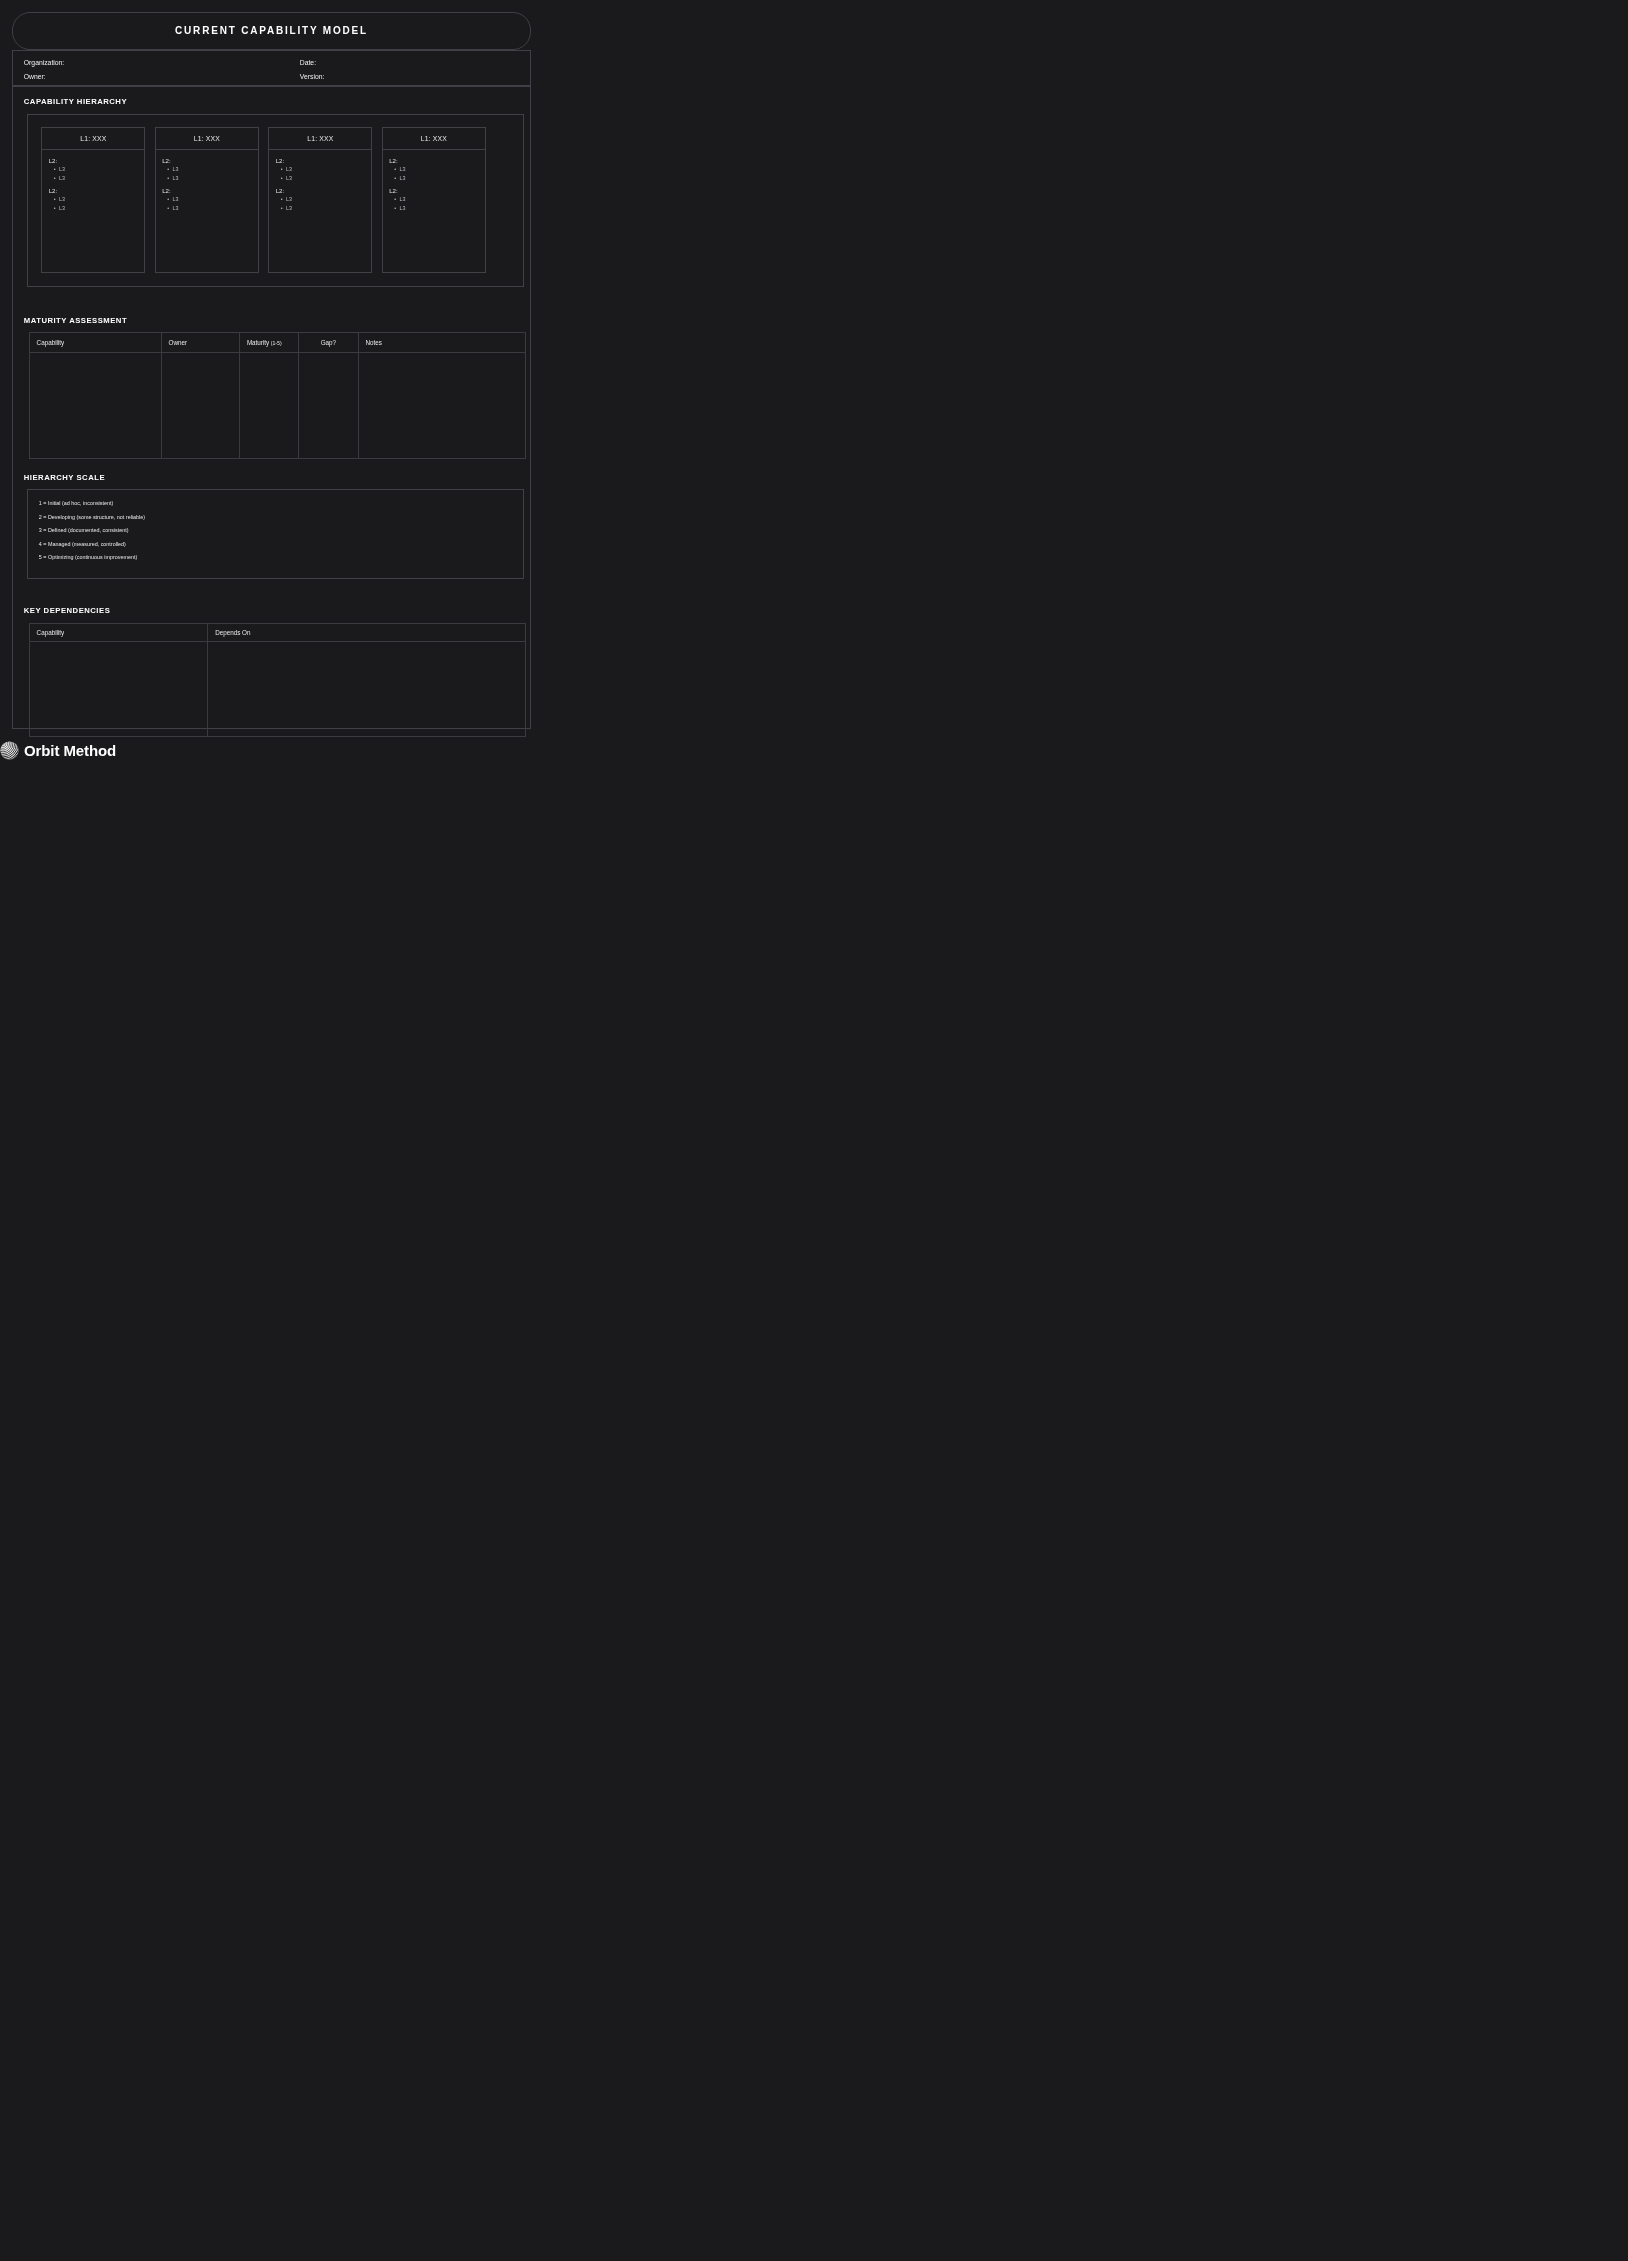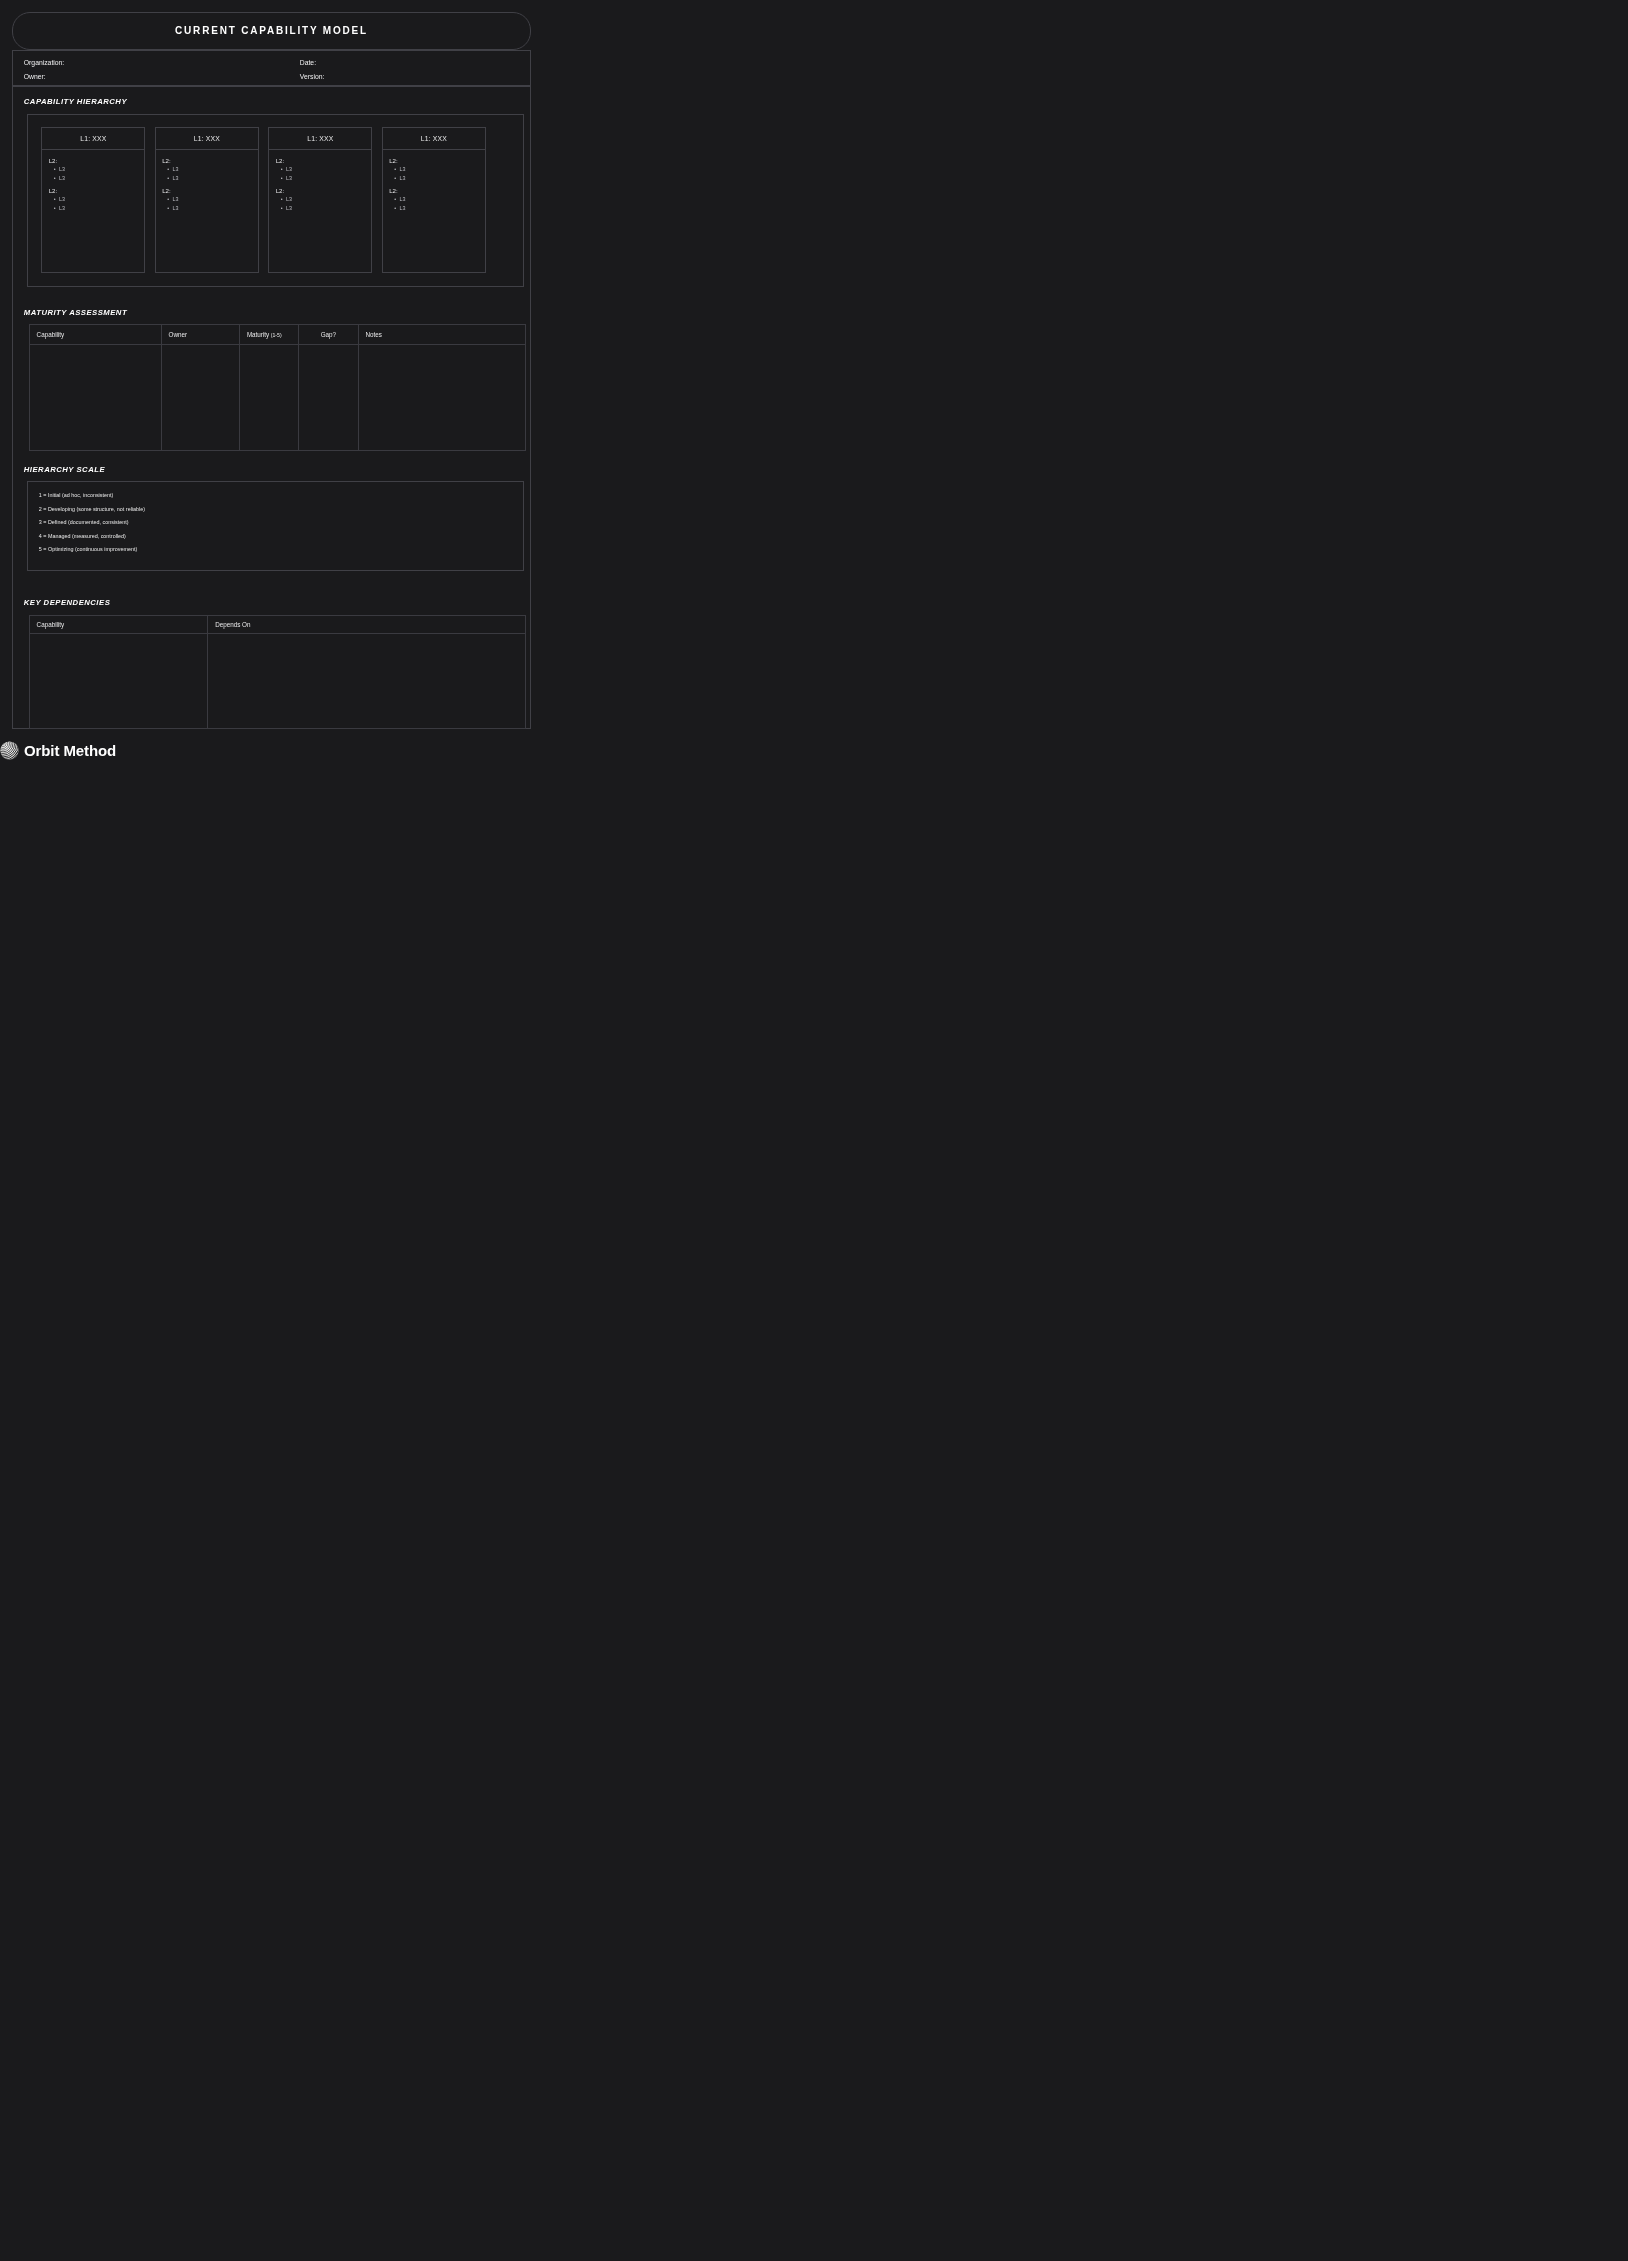--- a/index.html
+++ b/index.html
@@ -23,22 +23,22 @@
 
   
   .info-box{height:36px;padding:5.4px 0 0 11px;}
   .info-grid{display:grid;grid-template-columns:276px 1fr;row-gap:2.7px;}
   .info-cell{height:11.8px;display:flex;align-items:center;}
   .ilabel{font-size:6.8px;color:#f0f0f1;}
   .ival{flex:1;height:9px;margin-left:3.6px;}
 
   
   .main-box{height:643px;padding-top:9px;}
-  .heading{font-size:7.7px;font-weight:700;letter-spacing:0.5px;line-height:12.2px;margin-left:11px;color:var(--bright);font-style:italic;}
-  .mt30{margin-top:20px;}
+  .heading{font-size:7.7px;font-weight:700;letter-spacing:0.5px;line-height:12.2px;margin-left:11px;color:var(--bright);}
+  .mt30{margin-top:28px;}
   .mt29{margin-top:13px;}
   .mt33{margin-top:26px;}
 
   
   .hier-box{margin:5.9px 5.9px 0 14px;height:173px;border:0.9px solid var(--border);
     padding:11.8px 13.6px 0 13.6px;display:flex;gap:9.5px;}
   .hcol{flex:none;width:104px;height:146px;border:0.9px solid var(--border);display:flex;flex-direction:column;}
   .hcol-header{height:22px;flex:none;border-bottom:0.9px solid var(--border);
     display:flex;align-items:center;justify-content:center;font-size:6.8px;color:var(--mid);letter-spacing:0.2px;}
   .hcol-body{padding:7.2px 6.3px 0 6.3px;}

